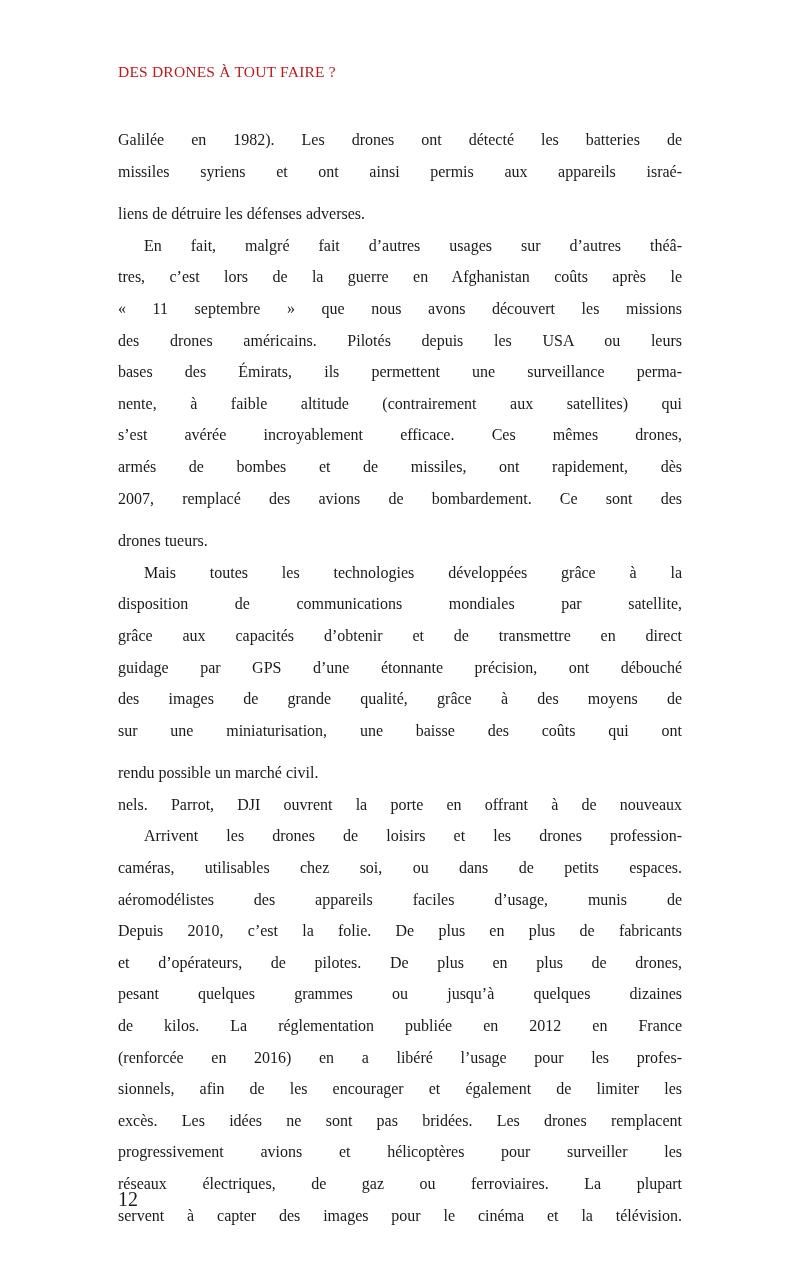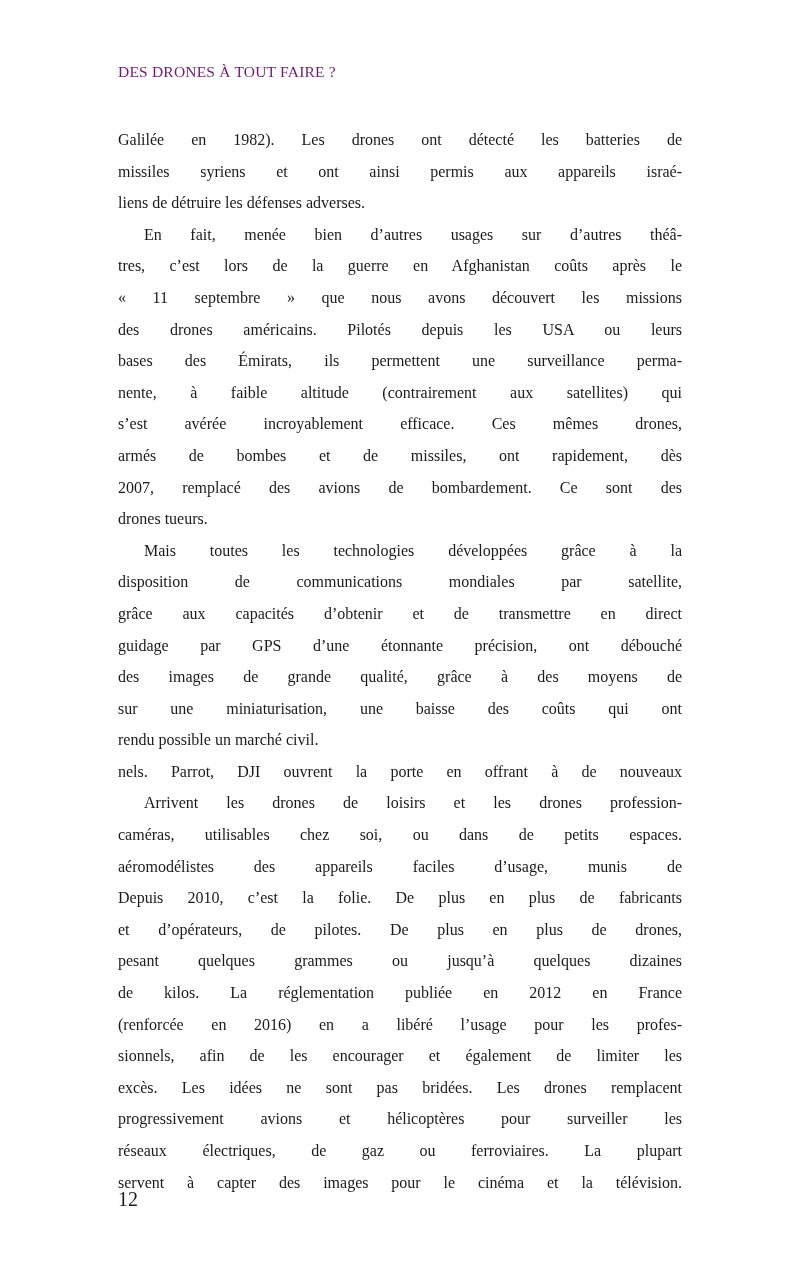--- a/index.html
+++ b/index.html
@@ -14,60 +14,61 @@
       overflow: hidden;
       color: #1a1a1a;
       font-family: "Liberation Serif", "DejaVu Serif", serif;
     }
     .running-header {
       position: absolute;
       left: 118px;
       top: 63px;
       font-size: 15.5px;
       letter-spacing: 0.2px;
-      color: #701a75;
+      color: #b91c1c;
     }
     .body-text {
       position: absolute;
       left: 118px;
       top: 124px;
       width: 564px;
       font-size: 16px;
       line-height: 31.6px;
     }
     .line {
       display: block;
       white-space: nowrap;
       text-align: justify;
       text-align-last: justify;
       height: 31.6px;
     }
     .line.last {
       text-align-last: left;
+      margin-top: 11px;
     }
     .line.indent {
       padding-left: 26px;
     }
     .page-number {
       position: absolute;
       left: 118px;
       top: 1188px;
       font-size: 20px;
     }
   </style>
 </head>
 <body>
 
 <div class="running-header">DES DRONES À TOUT FAIRE ?</div>
 
 <div class="body-text" id="body-text">
     <span class="line">Galilée en 1982). Les drones ont détecté les batteries de</span>
     <span class="line">missiles syriens et ont ainsi permis aux appareils israé-</span>
     <span class="line last">liens de détruire les défenses adverses.</span>
-    <span class="line indent">En fait, menée bien d’autres usages sur d’autres théâ-</span>
+    <span class="line indent">En fait, malgré fait d’autres usages sur d’autres théâ-</span>
     <span class="line">tres, c’est lors de la guerre en Afghanistan coûts après le</span>
     <span class="line">« 11 septembre » que nous avons découvert les missions</span>
     <span class="line">des drones américains. Pilotés depuis les USA ou leurs</span>
     <span class="line">bases des Émirats, ils permettent une surveillance perma-</span>
     <span class="line">nente, à faible altitude (contrairement aux satellites) qui</span>
     <span class="line">s’est avérée incroyablement efficace. Ces mêmes drones,</span>
     <span class="line">armés de bombes et de missiles, ont rapidement, dès</span>
     <span class="line">2007, remplacé des avions de bombardement. Ce sont des</span>
     <span class="line last">drones tueurs.</span>
     <span class="line indent">Mais toutes les technologies développées grâce à la</span>

